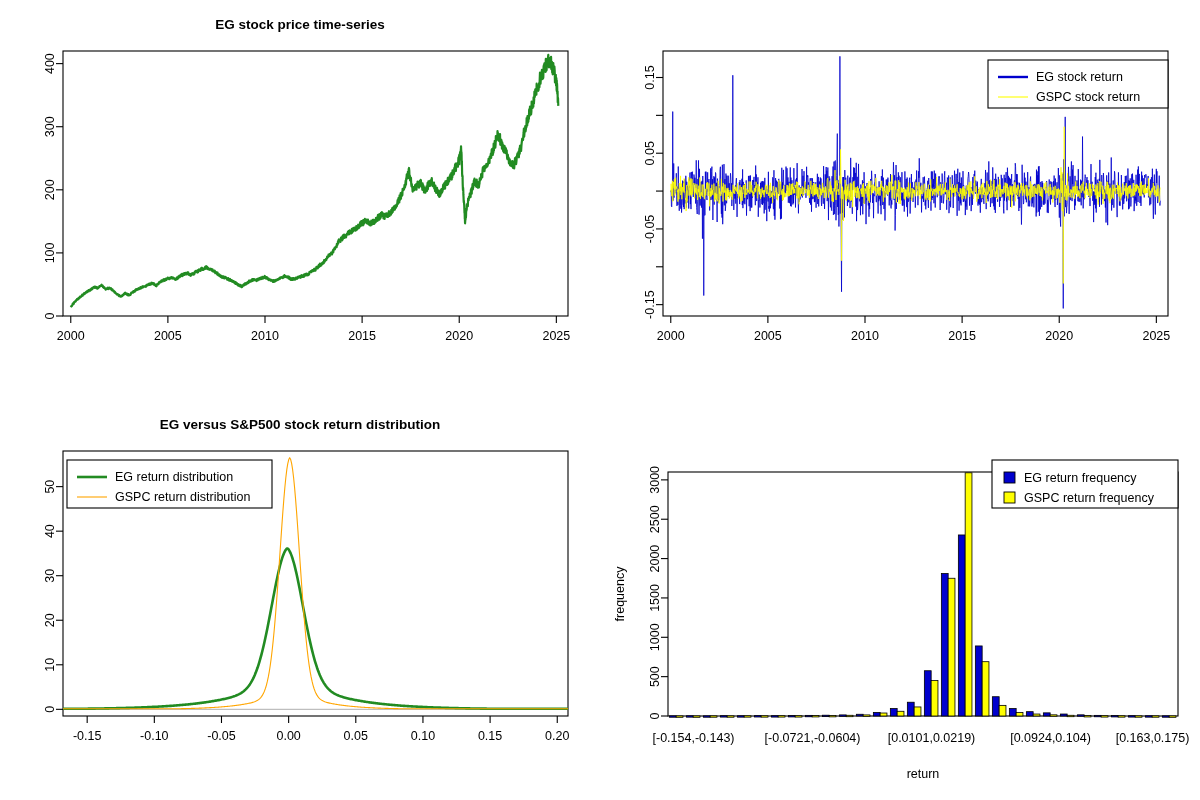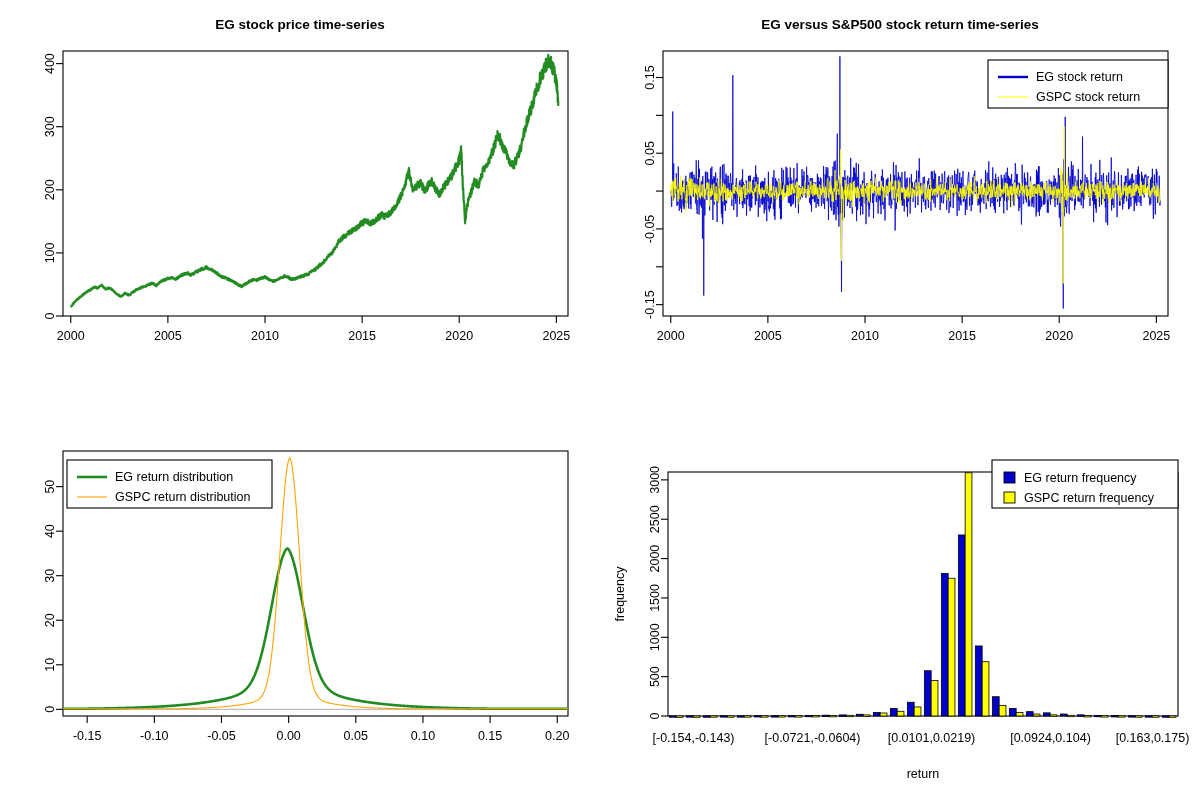--- a/index.html
+++ b/index.html
@@ -50,21 +50,20 @@
           <line x1="63" y1="126.71428571428572" x2="56" y2="126.71428571428572" stroke="#000" stroke-width="1.1"></line>
           <text x="51" y="126.71428571428572" text-anchor="middle" class="tick" transform="rotate(-90,51,126.71428571428572)" dominant-baseline="middle">300</text>
           <line x1="63" y1="63.61904761904762" x2="56" y2="63.61904761904762" stroke="#000" stroke-width="1.1"></line>
           <text x="51" y="63.61904761904762" text-anchor="middle" class="tick" transform="rotate(-90,51,63.61904761904762)" dominant-baseline="middle">400</text>
         </g>
         <polyline points="70.77,307.18 71.05,306.63 71.32,306.03 71.60,306.29 71.88,305.66 72.16,305.58 72.43,304.98 72.71,303.63 72.99,303.41 73.27,303.34 73.54,304.05 73.82,303.68 74.10,302.02 74.38,302.19 74.65,301.56 74.93,301.91 75.21,301.61 75.49,300.94 75.76,301.33 76.04,300.56 76.32,299.92 76.60,300.01 76.87,299.39 77.15,299.01 77.43,299.18 77.71,299.63 77.98,298.65 78.26,299.30 78.54,298.36 78.82,297.88 79.09,298.54 79.37,298.08 79.65,297.56 79.93,296.69 80.20,297.53 80.48,297.06 80.76,297.06 81.04,296.66 81.31,296.10 81.59,295.58 81.87,296.09 82.15,294.72 82.42,294.56 82.70,295.68 82.98,294.72 83.26,294.31 83.53,294.39 83.81,293.83 84.09,293.14 84.37,293.86 84.64,294.08 84.92,293.08 85.20,292.66 85.48,292.50 85.75,292.27 86.03,291.91 86.31,292.65 86.59,292.51 86.86,291.44 87.14,292.24 87.42,291.74 87.70,291.14 87.97,290.55 88.25,291.44 88.53,291.50 88.80,290.21 89.08,290.37 89.36,289.82 89.64,290.27 89.91,289.84 90.19,290.74 90.47,289.36 90.75,290.04 91.02,288.99 91.30,289.78 91.58,288.36 91.86,288.52 92.13,287.99 92.41,289.09 92.69,287.49 92.97,287.49 93.24,287.46 93.52,287.05 93.80,287.54 94.08,287.20 94.35,286.77 94.63,287.49 94.91,287.90 95.19,286.73 95.46,286.70 95.74,286.80 96.02,287.13 96.30,287.78 96.57,288.39 96.85,287.15 97.13,287.88 97.41,288.69 97.68,288.06 97.96,287.56 98.24,288.01 98.52,287.50 98.79,287.11 99.07,287.25 99.35,286.32 99.63,286.17 99.90,286.42 100.18,286.42 100.46,285.67 100.74,285.56 101.01,285.37 101.29,284.87 101.57,284.73 101.85,285.89 102.12,285.73 102.40,285.58 102.68,285.57 102.96,287.09 103.23,286.52 103.51,287.20 103.79,287.87 104.07,287.91 104.34,287.26 104.62,288.01 104.90,288.00 105.18,289.04 105.45,289.10 105.73,289.55 106.01,289.28 106.29,289.22 106.56,288.91 106.84,288.32 107.12,288.63 107.40,287.88 107.67,288.97 107.95,287.87 108.23,289.06 108.51,288.04 108.78,288.81 109.06,287.89 109.34,287.58 109.62,288.45 109.89,288.58 110.17,288.74 110.45,288.78 110.73,288.65 111.00,288.20 111.28,289.52 111.56,289.98 111.84,289.62 112.11,290.30 112.39,289.29 112.67,290.28 112.95,290.23 113.22,290.79 113.50,291.41 113.78,290.67 114.05,291.09 114.33,291.42 114.61,292.51 114.89,291.75 115.16,292.27 115.44,292.60 115.72,293.49 116.00,293.48 116.27,293.33 116.55,294.28 116.83,293.95 117.11,294.11 117.38,294.68 117.66,294.50 117.94,294.86 118.22,294.36 118.49,294.82 118.77,295.87 119.05,296.08 119.33,295.09 119.60,295.73 119.88,296.30 120.16,296.14 120.44,296.15 120.71,296.55 120.99,295.87 121.27,296.58 121.55,295.76 121.82,296.25 122.10,295.39 122.38,295.94 122.66,294.95 122.93,294.90 123.21,294.94 123.49,294.98 123.77,294.28 124.04,293.65 124.32,294.12 124.60,293.88 124.88,293.01 125.15,292.60 125.43,293.79 125.71,293.07 125.99,293.32 126.26,294.08 126.54,294.38 126.82,293.90 127.10,294.87 127.37,293.74 127.65,294.73 127.93,295.34 128.21,295.16 128.48,294.17 128.76,294.38 129.04,295.43 129.32,294.73 129.59,295.22 129.87,294.95 130.15,294.71 130.43,294.80 130.70,294.39 130.98,293.22 131.26,292.64 131.54,292.60 131.81,292.56 132.09,292.52 132.37,292.05 132.65,292.10 132.92,292.70 133.20,291.22 133.48,291.14 133.76,291.19 134.03,292.02 134.31,291.45 134.59,291.05 134.87,291.51 135.14,289.98 135.42,289.96 135.70,289.46 135.98,290.36 136.25,289.33 136.53,289.10 136.81,289.40 137.09,289.53 137.36,289.79 137.64,289.10 137.92,288.67 138.20,288.70 138.47,289.37 138.75,288.20 139.03,289.16 139.30,289.01 139.58,288.79 139.86,288.65 140.14,288.71 140.41,287.11 140.69,287.89 140.97,288.29 141.25,287.75 141.52,287.67 141.80,287.96 142.08,287.22 142.36,286.38 142.63,286.63 142.91,287.40 143.19,286.24 143.47,286.38 143.74,286.67 144.02,286.74 144.30,286.61 144.58,286.54 144.85,286.28 145.13,286.03 145.41,286.83 145.69,286.45 145.96,286.58 146.24,286.11 146.52,284.92 146.80,285.76 147.07,285.36 147.35,285.29 147.63,284.67 147.91,285.12 148.18,284.48 148.46,285.04 148.74,283.87 149.02,283.70 149.29,284.50 149.57,283.69 149.85,284.86 150.13,283.56 150.40,284.35 150.68,284.55 150.96,284.51 151.24,283.86 151.51,282.72 151.79,283.69 152.07,283.63 152.35,283.23 152.62,282.89 152.90,283.01 153.18,284.12 153.46,283.90 153.73,284.56 154.01,283.33 154.29,284.42 154.57,284.87 154.84,284.16 155.12,284.88 155.40,285.54 155.68,285.93 155.95,285.55 156.23,285.23 156.51,286.28 156.79,284.52 157.06,284.70 157.34,283.83 157.62,283.95 157.90,283.70 158.17,283.73 158.45,284.31 158.73,283.61 159.01,282.44 159.28,281.91 159.56,282.77 159.84,282.56 160.12,282.37 160.39,281.66 160.67,281.20 160.95,282.18 161.23,281.82 161.50,280.32 161.78,280.54 162.06,280.26 162.34,280.14 162.61,281.50 162.89,281.16 163.17,280.30 163.45,279.36 163.72,279.65 164.00,279.06 164.28,280.29 164.55,280.80 164.83,279.53 165.11,279.36 165.39,280.46 165.66,280.00 165.94,278.67 166.22,279.05 166.50,279.91 166.77,278.28 167.05,278.84 167.33,278.41 167.61,277.76 167.88,278.56 168.16,277.70 168.44,278.74 168.72,278.35 168.99,279.19 169.27,278.70 169.55,279.09 169.83,277.82 170.10,278.80 170.38,277.50 170.66,277.29 170.94,277.68 171.21,277.21 171.49,278.11 171.77,278.33 172.05,277.22 172.32,277.55 172.60,277.90 172.88,278.63 173.16,277.64 173.43,277.84 173.71,278.00 173.99,278.13 174.27,278.23 174.54,278.60 174.82,279.28 175.10,279.67 175.38,279.25 175.65,279.77 175.93,279.58 176.21,278.35 176.49,278.66 176.76,279.27 177.04,277.42 177.32,279.07 177.60,277.34 177.87,277.09 178.15,278.47 178.43,276.59 178.71,276.08 178.98,276.11 179.26,277.29 179.54,275.49 179.82,277.16 180.09,276.50 180.37,275.37 180.65,275.35 180.93,274.80 181.20,276.19 181.48,274.12 181.76,275.12 182.04,273.81 182.31,275.36 182.59,276.00 182.87,275.52 183.15,273.83 183.42,274.17 183.70,273.31 183.98,274.08 184.26,274.99 184.53,273.05 184.81,274.33 185.09,274.33 185.37,272.93 185.64,273.36 185.92,273.99 186.20,274.36 186.48,273.80 186.75,274.37 187.03,272.49 187.31,273.76 187.59,272.26 187.86,274.02 188.14,272.28 188.42,272.98 188.70,274.58 188.97,273.79 189.25,275.00 189.53,274.02 189.80,274.84 190.08,274.11 190.36,275.77 190.64,275.81 190.91,275.48 191.19,275.33 191.47,273.57 191.75,274.42 192.02,273.31 192.30,274.54 192.58,274.01 192.86,273.00 193.13,273.22 193.41,274.42 193.69,274.63 193.97,273.46 194.24,274.00 194.52,273.76 194.80,271.63 195.08,271.57 195.35,271.99 195.63,271.87 195.91,270.92 196.19,271.30 196.46,271.47 196.74,271.83 197.02,271.95 197.30,272.51 197.57,270.34 197.85,271.63 198.13,272.19 198.41,270.34 198.68,269.87 198.96,269.42 199.24,270.45 199.52,270.72 199.79,270.79 200.07,269.49 200.35,270.01 200.63,270.81 200.90,268.45 201.18,268.41 201.46,267.96 201.74,269.73 202.01,267.84 202.29,268.52 202.57,268.86 202.85,269.90 203.12,269.73 203.40,269.80 203.68,269.25 203.96,268.34 204.23,268.35 204.51,269.21 204.79,269.01 205.07,267.09 205.34,266.68 205.62,267.24 205.90,266.42 206.18,266.22 206.45,268.65 206.73,268.27 207.01,266.77 207.29,266.95 207.56,267.86 207.84,269.03 208.12,268.72 208.40,269.43 208.67,268.37 208.95,268.56 209.23,268.90 209.51,269.32 209.78,269.80 210.06,269.11 210.34,269.20 210.62,268.68 210.89,268.77 211.17,269.20 211.45,269.37 211.73,270.58 212.00,269.34 212.28,269.90 212.56,269.45 212.84,270.40 213.11,271.45 213.39,270.70 213.67,271.63 213.95,271.61 214.22,271.75 214.50,270.66 214.78,270.76 215.05,272.57 215.33,273.16 215.61,271.98 215.89,273.22 216.16,272.99 216.44,272.26 216.72,273.53 217.00,274.00 217.27,274.52 217.55,272.60 217.83,274.77 218.11,275.08 218.38,275.28 218.66,275.42 218.94,275.63 219.22,274.33 219.49,274.88 219.77,276.04 220.05,275.82 220.33,276.25 220.60,276.98 220.88,275.48 221.16,276.18 221.44,275.95 221.71,277.70 221.99,277.13 222.27,276.63 222.55,276.42 222.82,277.87 223.10,276.27 223.38,276.70 223.66,278.06 223.93,276.65 224.21,277.59 224.49,278.44 224.77,277.72 225.04,277.82 225.32,277.41 225.60,276.89 225.88,278.22 226.15,277.78 226.43,278.45 226.71,278.05 226.99,279.20 227.26,279.70 227.54,279.70 227.82,279.13 228.10,278.11 228.37,280.11 228.65,279.60 228.93,279.21 229.21,279.35 229.48,280.69 229.76,279.66 230.04,278.97 230.32,280.94 230.59,280.18 230.87,280.97 231.15,280.11 231.43,280.31 231.70,280.11 231.98,280.67 232.26,281.84 232.54,280.62 232.81,280.93 233.09,281.70 233.37,281.47 233.65,281.06 233.92,282.14 234.20,282.31 234.48,283.00 234.76,282.21 235.03,281.85 235.31,283.48 235.59,283.95 235.87,283.29 236.14,282.47 236.42,284.04 236.70,283.76 236.98,283.19 237.25,284.67 237.53,283.90 237.81,284.78 238.09,285.46 238.36,285.06 238.64,284.40 238.92,284.47 239.20,286.00 239.47,285.35 239.75,285.35 240.03,286.36 240.30,284.85 240.58,285.05 240.86,286.56 241.14,285.39 241.41,286.05 241.69,287.19 241.97,285.87 242.25,286.84 242.52,285.32 242.80,285.14 243.08,285.27 243.36,285.61 243.63,284.44 243.91,285.13 244.19,285.27 244.47,284.05 244.74,283.52 245.02,284.71 245.30,283.69 245.58,284.71 245.85,283.07 246.13,283.49 246.41,283.16 246.69,284.00 246.96,283.04 247.24,282.68 247.52,282.10 247.80,282.31 248.07,283.14 248.35,282.96 248.63,282.45 248.91,280.67 249.18,281.51 249.46,281.97 249.74,280.78 250.02,281.71 250.29,280.24 250.57,280.82 250.85,281.67 251.13,281.05 251.40,280.75 251.68,281.08 251.96,280.44 252.24,279.01 252.51,280.81 252.79,279.01 253.07,280.29 253.35,279.04 253.62,280.45 253.90,279.16 254.18,279.95 254.46,279.86 254.73,279.67 255.01,280.14 255.29,279.55 255.57,280.34 255.84,279.66 256.12,279.97 256.40,279.77 256.68,281.02 256.95,279.17 257.23,279.23 257.51,278.90 257.79,280.34 258.06,279.56 258.34,278.55 258.62,279.60 258.90,278.41 259.17,279.64 259.45,279.00 259.73,279.15 260.01,277.97 260.28,278.85 260.56,277.60 260.84,279.23 261.12,278.03 261.39,278.76 261.67,278.91 261.95,278.37 262.23,276.93 262.50,277.96 262.78,277.58 263.06,278.53 263.34,277.72 263.61,277.96 263.89,276.94 264.17,277.20 264.45,277.83 264.72,275.98 265.00,276.29 265.28,276.73 265.55,278.37 265.83,277.89 266.11,277.09 266.39,278.60 266.66,277.16 266.94,277.92 267.22,277.39 267.50,278.89 267.77,278.96 268.05,279.48 268.33,279.77 268.61,278.66 268.88,280.02 269.16,279.41 269.44,279.75 269.72,279.46 269.99,279.34 270.27,280.54 270.55,280.57 270.83,280.38 271.10,279.77 271.38,279.91 271.66,280.74 271.94,280.58 272.21,281.08 272.49,280.44 272.77,281.86 273.05,281.93 273.32,280.18 273.60,280.46 273.88,281.80 274.16,280.30 274.43,280.80 274.71,281.63 274.99,280.48 275.27,280.00 275.54,281.03 275.82,280.41 276.10,280.61 276.38,280.23 276.65,279.64 276.93,279.81 277.21,280.02 277.49,279.81 277.76,279.05 278.04,279.83 278.32,279.70 278.60,279.49 278.87,279.35 279.15,279.17 279.43,277.86 279.71,278.95 279.98,278.76 280.26,278.13 280.54,277.41 280.82,277.48 281.09,277.36 281.37,277.36 281.65,277.55 281.93,277.20 282.20,277.32 282.48,278.04 282.76,278.09 283.04,277.90 283.31,277.06 283.59,275.75 283.87,276.49 284.15,276.79 284.42,275.08 284.70,277.23 284.98,275.75 285.26,276.29 285.53,276.93 285.81,276.61 286.09,276.47 286.37,276.45 286.64,277.29 286.92,276.56 287.20,276.84 287.48,276.83 287.75,276.28 288.03,277.70 288.31,278.20 288.59,276.56 288.86,277.75 289.14,276.82 289.42,279.04 289.70,277.43 289.97,277.83 290.25,278.41 290.53,278.28 290.80,279.80 291.08,278.65 291.36,278.28 291.64,279.78 291.91,279.96 292.19,278.74 292.47,279.09 292.75,278.14 293.02,279.79 293.30,279.61 293.58,278.01 293.86,279.03 294.13,278.81 294.41,278.54 294.69,279.58 294.97,279.24 295.24,279.49 295.52,279.17 295.80,277.62 296.08,277.48 296.35,277.51 296.63,277.90 296.91,278.00 297.19,278.78 297.46,278.24 297.74,276.95 298.02,276.89 298.30,277.82 298.57,277.60 298.85,276.90 299.13,276.51 299.41,277.25 299.68,276.57 299.96,276.16 300.24,277.04 300.52,277.81 300.79,277.72 301.07,275.66 301.35,275.25 301.63,276.20 301.90,276.86 302.18,276.60 302.46,276.28 302.74,275.31 303.01,275.31 303.29,276.99 303.57,275.75 303.85,274.60 304.12,276.59 304.40,274.86 304.68,276.19 304.96,274.06 305.23,274.16 305.51,273.90 305.79,274.76 306.07,275.20 306.34,274.41 306.62,273.67 306.90,273.68 307.18,275.47 307.45,273.97 307.73,274.92 308.01,274.68 308.29,274.26 308.56,275.06 308.84,273.49 309.12,274.28 309.40,272.02 309.67,271.92 309.95,272.15 310.23,271.74 310.51,271.27 310.78,271.07 311.06,271.17 311.34,272.22 311.62,270.88 311.89,270.67 312.17,270.14 312.45,270.82 312.73,271.04 313.00,270.76 313.28,270.00 313.56,271.04 313.84,270.65 314.11,268.86 314.39,270.54 314.67,268.76 314.95,270.31 315.22,270.10 315.50,270.63 315.78,268.95 316.05,268.92 316.33,267.19 316.61,266.96 316.89,268.01 317.16,266.79 317.44,267.09 317.72,268.37 318.00,267.57 318.27,266.64 318.55,265.72 318.83,264.86 319.11,267.03 319.38,266.21 319.66,264.87 319.94,263.61 320.22,266.22 320.49,265.79 320.77,265.11 321.05,264.43 321.33,265.37 321.60,264.24 321.88,263.74 322.16,262.79 322.44,263.01 322.71,263.86 322.99,263.67 323.27,261.97 323.55,262.26 323.82,263.12 324.10,260.22 324.38,261.01 324.66,261.78 324.93,259.74 325.21,260.88 325.49,259.60 325.77,260.44 326.04,258.83 326.32,259.91 326.60,258.72 326.88,258.21 327.15,256.59 327.43,257.95 327.71,257.13 327.99,257.14 328.26,256.41 328.54,254.63 328.82,254.53 329.10,255.15 329.37,255.50 329.65,256.07 329.93,253.96 330.21,254.49 330.48,254.58 330.76,253.16 331.04,253.17 331.32,252.45 331.59,253.35 331.87,254.48 332.15,253.89 332.43,252.63 332.70,252.32 332.98,250.12 333.26,252.25 333.54,250.17 333.81,249.02 334.09,249.45 334.37,249.09 334.65,247.59 334.92,249.33 335.20,247.97 335.48,247.69 335.76,247.27 336.03,246.91 336.31,246.04 336.59,247.10 336.87,243.78 337.14,245.64 337.42,244.23 337.70,244.15 337.98,241.47 338.25,243.52 338.53,240.11 338.81,239.48 339.09,241.45 339.36,241.29 339.64,240.59 339.92,239.65 340.20,239.47 340.47,241.87 340.75,239.78 341.03,237.49 341.30,238.28 341.58,237.65 341.86,240.23 342.14,240.32 342.41,236.42 342.69,239.38 342.97,235.45 343.25,238.29 343.52,236.55 343.80,236.06 344.08,234.49 344.36,237.90 344.63,234.86 344.91,235.41 345.19,237.38 345.47,235.98 345.74,236.85 346.02,237.36 346.30,235.86 346.58,235.14 346.85,233.84 347.13,234.77 347.41,234.20 347.69,232.70 347.96,231.83 348.24,231.37 348.52,234.39 348.80,231.75 349.07,230.98 349.35,234.11 349.63,230.47 349.91,232.65 350.18,231.58 350.46,233.00 350.74,231.69 351.02,231.16 351.29,233.40 351.57,231.45 351.85,228.82 352.13,232.71 352.40,229.82 352.68,231.17 352.96,231.34 353.24,228.17 353.51,230.47 353.79,229.79 354.07,229.61 354.35,227.66 354.62,229.88 354.90,228.31 355.18,230.59 355.46,229.63 355.73,230.56 356.01,230.30 356.29,226.19 356.57,228.79 356.84,228.82 357.12,229.59 357.40,227.38 357.68,226.04 357.95,225.39 358.23,224.66 358.51,228.20 358.79,228.05 359.06,226.58 359.34,227.42 359.62,226.40 359.90,225.04 360.17,222.28 360.45,222.03 360.73,225.83 361.01,224.93 361.28,221.20 361.56,225.46 361.84,221.64 362.12,221.20 362.39,225.03 362.67,225.09 362.95,225.23 363.23,220.15 363.50,224.60 363.78,220.12 364.06,223.31 364.34,221.42 364.61,221.56 364.89,218.88 365.17,220.06 365.45,222.36 365.72,221.26 366.00,220.13 366.28,220.80 366.55,219.60 366.83,223.25 367.11,220.31 367.39,223.59 367.66,222.89 367.94,219.69 368.22,222.02 368.50,223.44 368.77,220.97 369.05,224.70 369.33,223.88 369.61,223.97 369.88,222.00 370.16,225.51 370.44,222.45 370.72,225.45 370.99,222.92 371.27,220.69 371.55,221.15 371.83,224.59 372.10,221.24 372.38,222.01 372.66,223.94 372.94,219.84 373.21,222.35 373.49,219.91 373.77,222.38 374.05,223.85 374.32,222.86 374.60,223.30 374.88,222.20 375.16,221.05 375.43,219.50 375.71,222.22 375.99,217.73 376.27,218.39 376.54,217.68 376.82,217.79 377.10,220.39 377.38,219.15 377.65,220.77 377.93,215.17 378.21,215.08 378.49,214.69 378.76,214.66 379.04,219.02 379.32,219.67 379.60,215.54 379.87,214.11 380.15,218.74 380.43,215.54 380.71,217.61 380.98,212.75 381.26,214.91 381.54,212.81 381.82,214.89 382.09,212.22 382.37,213.47 382.65,213.79 382.93,216.47 383.20,213.62 383.48,218.49 383.76,218.30 384.04,214.08 384.31,217.34 384.59,218.92 384.87,213.85 385.15,216.50 385.42,213.82 385.70,214.86 385.98,214.44 386.26,215.49 386.53,213.41 386.81,214.93 387.09,216.90 387.37,216.70 387.64,213.62 387.92,214.27 388.20,216.83 388.48,215.52 388.75,212.03 389.03,211.22 389.31,213.42 389.59,215.86 389.86,212.23 390.14,214.95 390.42,211.83 390.70,211.42 390.97,214.72 391.25,209.77 391.53,212.10 391.80,213.09 392.08,209.09 392.36,207.96 392.64,212.21 392.91,207.87 393.19,207.76 393.47,210.50 393.75,207.91 394.02,206.24 394.30,207.67 394.58,209.49 394.86,209.61 395.13,205.57 395.41,208.24 395.69,205.73 395.97,207.77 396.24,206.70 396.52,204.70 396.80,206.19 397.08,204.88 397.35,202.53 397.63,200.15 397.91,203.90 398.19,201.88 398.46,198.06 398.74,199.91 399.02,202.42 399.30,202.36 399.57,195.45 399.85,198.55 400.13,199.71 400.41,195.81 400.68,193.19 400.96,198.80 401.24,193.48 401.52,196.25 401.79,192.28 402.07,195.62 402.35,195.03 402.63,188.77 402.90,190.44 403.18,190.47 403.46,190.07 403.74,188.67 404.01,189.42 404.29,187.20 404.57,184.86 404.85,187.44 405.12,186.89 405.40,183.55 405.68,180.67 405.96,184.75 406.23,178.35 406.51,177.56 406.79,174.27 407.07,177.06 407.34,175.51 407.62,178.39 407.90,171.90 408.18,172.96 408.45,172.82 408.73,168.95 409.01,167.98 409.29,170.96 409.56,178.17 409.84,175.68 410.12,180.52 410.40,177.36 410.67,178.44 410.95,177.86 411.23,184.06 411.51,186.36 411.78,184.13 412.06,186.93 412.34,187.70 412.62,191.54 412.89,188.46 413.17,188.95 413.45,189.82 413.73,187.00 414.00,190.49 414.28,188.05 414.56,189.94 414.84,188.96 415.11,185.20 415.39,186.52 415.67,187.06 415.95,187.66 416.22,184.17 416.50,189.58 416.78,185.05 417.05,184.08 417.33,184.14 417.61,181.49 417.89,183.24 418.16,182.09 418.44,184.17 418.72,186.75 419.00,187.65 419.27,183.98 419.55,184.94 419.83,180.74 420.11,181.07 420.38,182.77 420.66,179.84 420.94,180.71 421.22,186.26 421.49,186.74 421.77,183.85 422.05,185.78 422.33,189.78 422.60,183.46 422.88,189.42 423.16,185.06 423.44,189.41 423.71,186.42 423.99,192.48 424.27,187.84 424.55,191.99 424.82,192.54 425.10,190.86 425.38,192.76 425.66,191.52 425.93,188.22 426.21,191.05 426.49,186.46 426.77,190.39 427.04,190.82 427.32,186.06 427.60,182.84 427.88,189.14 428.15,186.43 428.43,181.37 428.71,182.05 428.99,185.19 429.26,181.30 429.54,181.96 429.82,185.94 430.10,185.29 430.37,180.50 430.65,182.45 430.93,182.48 431.21,184.67 431.48,180.47 431.76,178.02 432.04,182.06 432.32,183.91 432.59,186.12 432.87,185.41 433.15,183.69 433.43,185.92 433.70,184.58 433.98,182.61 434.26,188.55 434.54,188.84 434.81,187.82 435.09,191.20 435.37,185.54 435.65,188.74 435.92,189.38 436.20,192.98 436.48,192.76 436.76,191.67 437.03,187.75 437.31,191.08 437.59,192.39 437.87,190.10 438.14,195.18 438.42,191.71 438.70,190.98 438.98,196.59 439.25,196.90 439.53,195.13 439.81,196.37 440.09,192.53 440.36,195.82 440.64,190.07 440.92,193.45 441.20,193.74 441.47,189.19 441.75,191.92 442.03,192.54 442.30,191.38 442.58,191.28 442.86,188.02 443.14,185.01 443.41,184.51 443.69,188.98 443.97,185.01 444.25,187.97 444.52,182.73 444.80,187.06 445.08,188.57 445.36,181.42 445.63,184.06 445.91,185.28 446.19,180.98 446.47,183.86 446.74,181.68 447.02,181.38 447.30,184.86 447.58,180.15 447.85,177.92 448.13,183.86 448.41,177.84 448.69,178.31 448.96,177.59 449.24,181.50 449.52,177.60 449.80,176.05 450.07,177.71 450.35,174.37 450.63,179.06 450.91,175.81 451.18,174.02 451.46,172.85 451.74,179.53 452.02,174.17 452.29,177.35 452.57,170.23 452.85,171.16 453.13,170.84 453.40,174.73 453.68,171.63 453.96,173.87 454.24,168.46 454.51,167.59 454.79,168.98 455.07,164.48 455.35,164.91 455.62,163.49 455.90,171.03 456.18,165.68 456.46,166.02 456.73,166.19 457.01,163.43 457.29,163.65 457.57,163.21 457.84,166.77 458.12,164.24 458.40,157.81 458.68,161.08 458.95,156.21 459.23,164.17 459.37,154.56 459.51,159.38 459.65,159.90 459.79,159.42 459.92,158.73 460.06,152.18 460.20,158.63 460.34,152.18 460.48,152.56 460.62,153.67 460.76,150.06 460.90,149.30 461.03,146.41 461.17,149.70 461.31,153.24 461.45,151.99 461.59,155.15 461.73,165.11 461.87,161.09 462.01,167.96 462.14,174.41 462.28,176.36 462.42,175.93 462.56,175.94 462.70,183.87 462.84,187.83 462.98,190.10 463.12,187.75 463.25,190.07 463.39,194.91 463.53,197.03 463.67,200.68 463.81,202.48 463.95,201.63 464.09,203.72 464.23,205.05 464.36,209.06 464.50,213.06 464.64,211.74 464.78,218.84 464.92,219.14 465.06,223.33 465.20,221.53 465.34,219.74 465.47,219.77 465.61,217.54 465.75,217.89 465.89,217.52 466.03,215.92 466.17,209.63 466.31,208.78 466.45,211.03 466.58,208.89 466.72,209.59 466.86,204.99 467.00,204.28 467.28,203.87 467.55,204.01 467.83,206.13 468.11,198.48 468.39,200.19 468.66,200.31 468.94,196.96 469.22,198.06 469.50,197.72 469.77,193.39 470.05,197.21 470.33,194.37 470.61,196.95 470.88,189.96 471.16,189.73 471.44,188.34 471.72,193.62 471.99,187.57 472.27,187.58 472.55,184.11 472.83,189.33 473.10,187.23 473.38,187.09 473.66,182.59 473.94,180.05 474.21,182.65 474.49,178.59 474.77,184.89 475.05,183.66 475.32,183.54 475.60,181.80 475.88,184.98 476.16,186.51 476.43,186.79 476.71,179.59 476.99,184.10 477.27,184.33 477.54,181.77 477.82,187.70 478.10,186.25 478.38,185.28 478.65,184.12 478.93,187.29 479.21,184.72 479.49,183.58 479.76,178.39 480.04,180.45 480.32,179.86 480.60,178.86 480.87,179.42 481.15,174.15 481.43,176.37 481.71,177.67 481.98,175.98 482.26,177.32 482.54,170.32 482.82,167.69 483.09,167.06 483.37,168.81 483.65,168.38 483.93,167.41 484.20,166.13 484.48,171.14 484.76,168.07 485.04,168.43 485.31,166.99 485.59,165.30 485.87,167.67 486.15,165.52 486.42,163.97 486.70,166.50 486.98,166.26 487.26,166.51 487.53,165.65 487.81,164.91 488.09,164.08 488.37,160.72 488.64,158.75 488.92,158.60 489.20,160.67 489.48,162.94 489.75,156.67 490.03,157.78 490.31,156.85 490.59,155.92 490.86,153.57 491.14,158.01 491.42,154.70 491.70,149.48 491.97,154.58 492.25,148.77 492.53,150.79 492.80,154.83 493.08,149.73 493.36,152.83 493.64,143.68 493.91,150.76 494.19,144.57 494.47,144.69 494.75,140.82 495.02,144.87 495.30,147.57 495.58,144.63 495.86,136.15 496.13,138.57 496.41,136.55 496.69,140.51 496.97,139.45 497.24,139.59 497.52,131.01 497.80,139.21 498.08,132.99 498.35,137.27 498.63,134.32 498.91,139.49 499.19,141.15 499.46,139.50 499.74,136.63 500.02,134.00 500.30,144.79 500.57,138.98 500.85,142.94 501.13,141.06 501.41,140.11 501.68,142.50 501.96,148.73 502.24,142.32 502.52,148.15 502.79,144.31 503.07,150.61 503.35,151.49 503.63,150.27 503.90,152.35 504.18,150.61 504.46,145.85 504.74,152.00 505.01,148.53 505.29,147.59 505.57,153.27 505.85,148.41 506.12,151.35 506.40,153.33 506.68,150.29 506.96,155.72 507.23,158.53 507.51,159.21 507.79,154.58 508.07,157.61 508.34,159.00 508.62,157.52 508.90,163.28 509.18,162.44 509.45,163.75 509.73,159.36 510.01,165.32 510.29,162.30 510.56,165.35 510.84,163.73 511.12,162.29 511.40,166.22 511.67,161.27 511.95,165.22 512.23,165.00 512.51,161.17 512.78,166.06 513.06,167.93 513.34,165.32 513.62,162.74 513.89,166.28 514.17,168.34 514.45,165.11 514.73,161.50 515.00,158.36 515.28,157.89 515.56,160.07 515.84,157.29 516.11,164.04 516.39,161.79 516.67,158.31 516.95,156.07 517.22,154.71 517.50,153.37 517.78,153.41 518.05,154.65 518.33,154.27 518.61,151.48 518.89,157.29 519.16,151.34 519.44,148.40 519.72,153.81 520.00,145.89 520.27,147.54 520.55,145.42 520.83,149.38 521.11,150.91 521.38,146.19 521.66,143.09 521.94,140.94 522.22,138.56 522.49,140.23 522.77,140.14 523.05,139.99 523.33,135.53 523.60,132.97 523.88,128.56 524.16,136.58 524.44,133.51 524.71,128.39 524.99,130.22 525.27,126.11 525.55,131.34 525.82,129.69 526.10,127.03 526.38,127.33 526.66,118.08 526.93,123.93 527.21,125.47 527.49,116.08 527.77,122.92 528.04,121.41 528.32,121.62 528.60,116.56 528.88,118.89 529.15,110.13 529.43,109.07 529.71,115.60 529.99,106.64 530.26,112.89 530.54,111.65 530.82,107.07 531.10,114.42 531.37,111.69 531.65,101.62 531.93,106.15 532.21,107.91 532.48,107.96 532.76,106.43 533.04,104.20 533.32,106.74 533.59,97.27 533.87,103.79 534.15,99.97 534.43,91.55 534.70,97.13 534.98,95.46 535.26,89.43 535.54,90.34 535.81,93.35 536.09,93.12 536.37,94.74 536.65,83.69 536.92,88.64 537.20,90.71 537.48,86.44 537.76,89.78 538.03,85.37 538.31,90.78 538.59,89.71 538.87,86.20 539.14,83.07 539.42,87.27 539.70,79.69 539.98,72.58 540.25,81.19 540.53,83.63 540.81,79.19 541.09,78.67 541.36,78.90 541.64,74.31 541.92,69.79 542.20,79.12 542.47,75.53 542.75,76.34 543.03,78.59 543.30,77.27 543.58,66.58 543.86,65.10 544.14,66.68 544.41,63.31 544.69,71.07 544.97,65.64 545.25,67.81 545.52,71.90 545.80,58.97 546.08,69.02 546.36,70.60 546.63,70.09 546.91,59.05 547.19,64.65 547.47,63.67 547.74,65.43 548.02,57.06 548.30,54.95 548.58,64.02 548.85,67.28 549.13,64.16 549.41,61.57 549.69,58.80 549.96,58.02 550.24,65.31 550.52,64.00 550.80,67.77 551.07,56.81 551.35,69.35 551.63,67.32 551.91,61.82 552.18,72.53 552.46,72.21 552.74,74.27 553.02,69.92 553.29,63.03 553.57,69.57 553.85,66.16 554.13,70.03 554.40,66.50 554.68,70.51 554.96,82.42 555.24,74.71 555.51,77.10 555.79,74.87 556.07,85.58 556.35,78.08 556.48,80.60 556.62,90.28 556.76,80.63 556.90,91.68 557.04,83.59 557.18,86.58 557.32,94.08 557.46,91.57 557.59,91.37 557.73,102.12 557.87,101.94 558.01,97.97 558.15,101.90 558.29,105.89" fill="none" stroke="#228B22" stroke-width="2.2" stroke-linejoin="round"></polyline>
       </svg>
   </div>
 
   <div class="panel">
-    <div class="ptitle" style="top:18px;">EG versus S&amp;P500 stock return time-series</div>
     <svg width="600" height="400" id="svg-returns">
         <g>
           <rect x="63" y="51" width="505" height="265" fill="none" stroke="#000" stroke-width="1.1"></rect>
         </g>
         <g>
           <line x1="70.76923076923254" y1="316" x2="70.76923076923254" y2="323" stroke="#000" stroke-width="1.1"></line>
           <text x="70.76923076923254" y="340" text-anchor="middle" class="tick">2000</text>
           <line x1="167.88461538461718" y1="316" x2="167.88461538461718" y2="323" stroke="#000" stroke-width="1.1"></line>
           <text x="167.88461538461718" y="340" text-anchor="middle" class="tick">2005</text>
           <line x1="265.0000000000018" y1="316" x2="265.0000000000018" y2="323" stroke="#000" stroke-width="1.1"></line>
@@ -93,20 +92,21 @@
           <rect x="388" y="60" width="180" height="48" fill="#fff" stroke="#000" stroke-width="1.1"></rect>
           <line x1="398" y1="77" x2="428" y2="77" stroke="#0000CD" stroke-width="2.4"></line>
           <text x="436" y="81" class="leg">EG stock return</text>
           <line x1="398" y1="97" x2="428" y2="97" stroke="#FFFF00" stroke-width="1.1"></line>
           <text x="436" y="101" class="leg">GSPC stock return</text>
         </g>
       </svg>
   </div>
 
   <div class="panel">
+    <div class="ptitle" style="top:18px;">EG versus S&amp;P500 stock return distribution</div>
     <svg width="600" height="400" id="svg-density">
         <g>
           <rect x="63" y="51" width="505" height="265" fill="none" stroke="#000" stroke-width="1.1"></rect>
         </g>
         <g>
           <line x1="87.17553191489364" y1="316" x2="87.17553191489364" y2="323" stroke="#000" stroke-width="1.1"></line>
           <text x="87.17553191489364" y="340" text-anchor="middle" class="tick">-0.15</text>
           <line x1="154.32978723404256" y1="316" x2="154.32978723404256" y2="323" stroke="#000" stroke-width="1.1"></line>
           <text x="154.32978723404256" y="340" text-anchor="middle" class="tick">-0.10</text>
           <line x1="221.4840425531915" y1="316" x2="221.4840425531915" y2="323" stroke="#000" stroke-width="1.1"></line>

